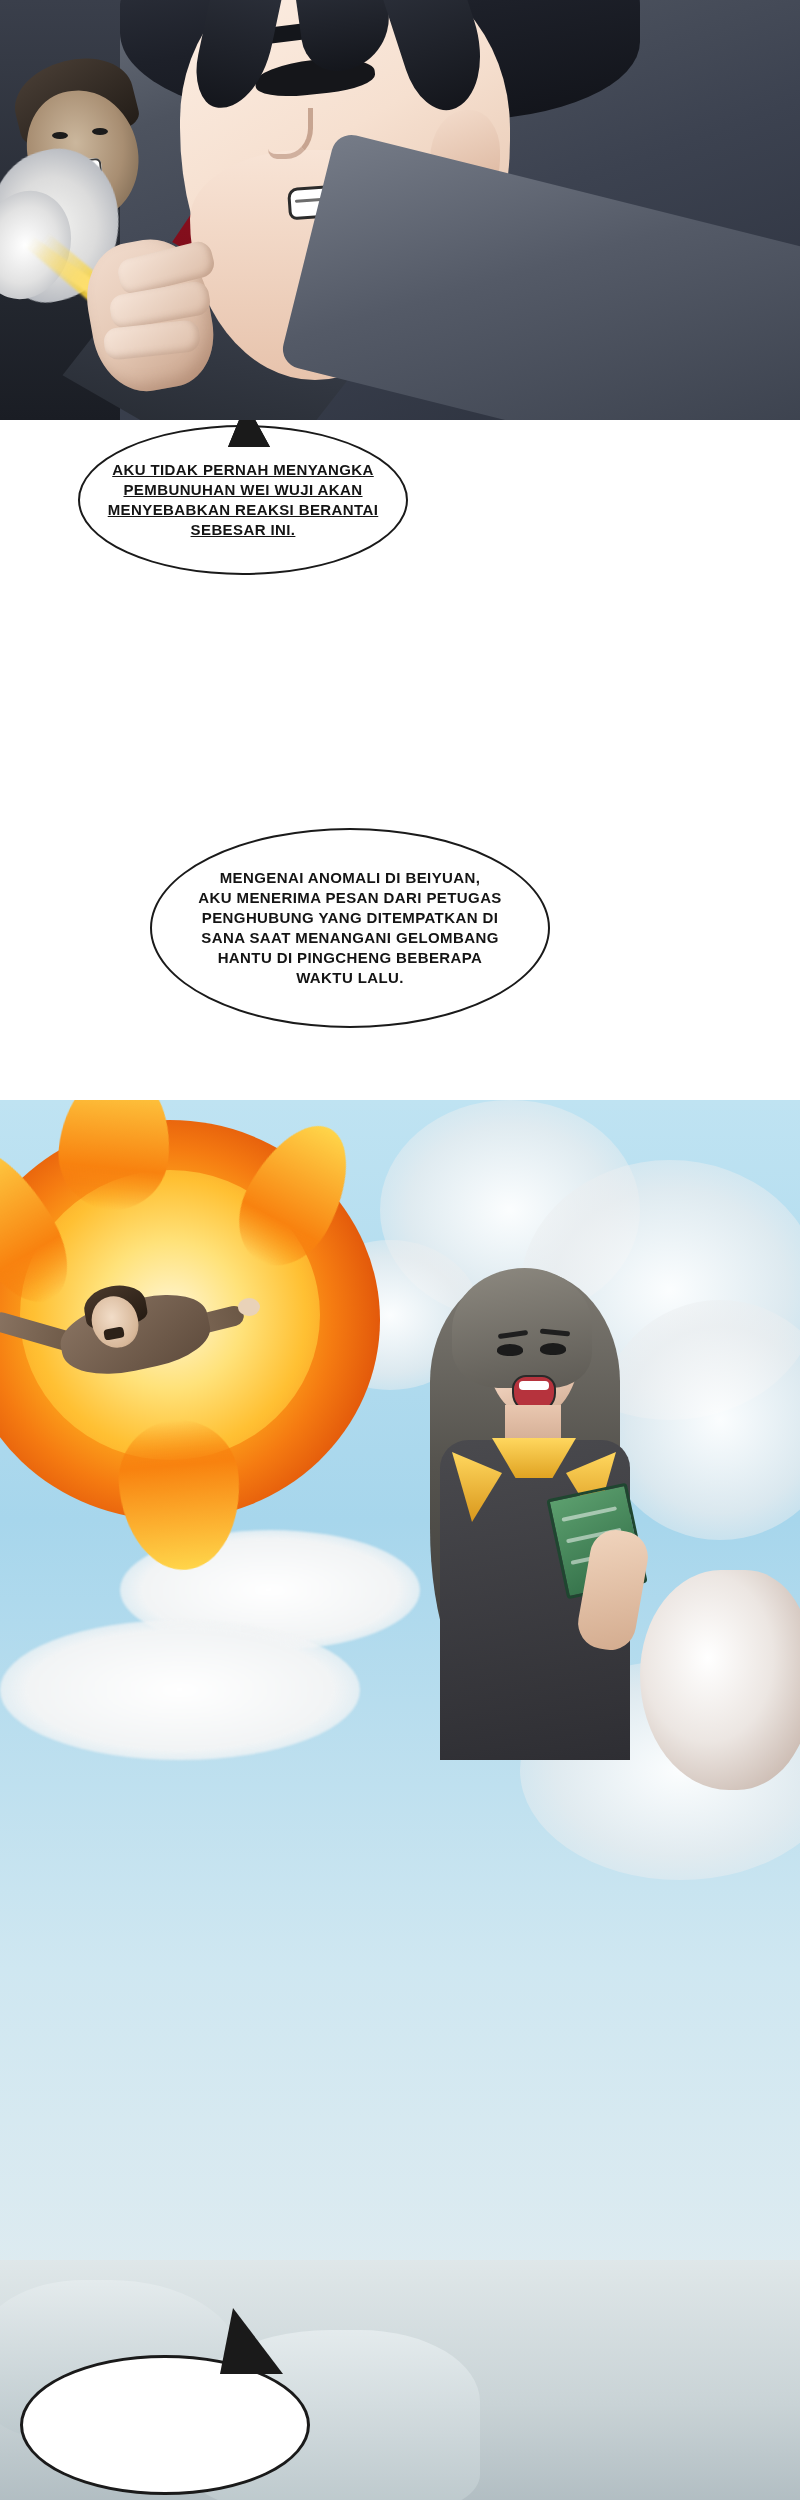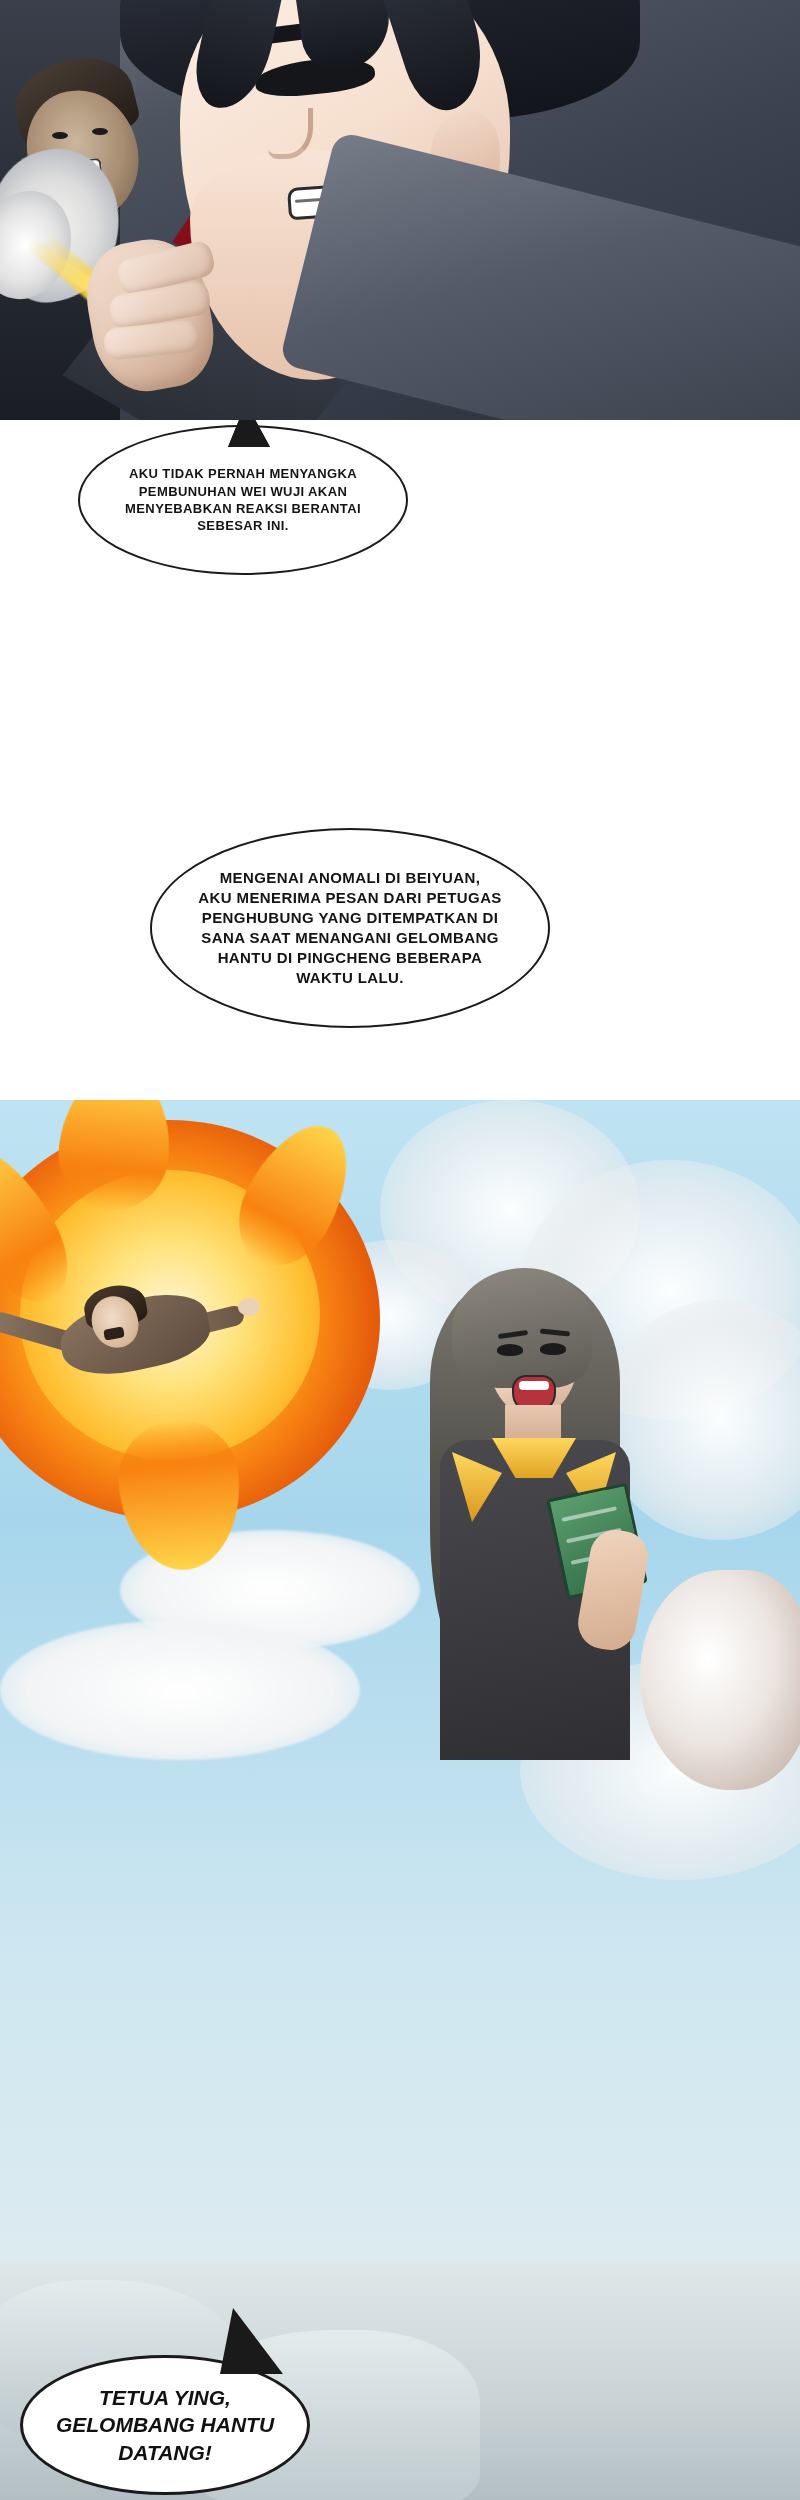--- a/index.html
+++ b/index.html
@@ -191,21 +191,21 @@
     font-weight: 700;
     color: #141414;
     letter-spacing: .4px;
     line-height: 1.34;
     white-space: pre-line;
     font-size: 15.5px;
   }
   #bubble1 {
     left: 78px; top: 5px; width: 330px; height: 150px;
   }
-  #bubble1 .txt { font-size: 13px; }
+  #bubble1 .txt { font-size: 15px; text-decoration: underline; }
   
   .tail1 {
     position: absolute; left: 150px; top: -22px;
     width: 0; height: 0;
     border-left: 16px solid transparent;
     border-right: 22px solid transparent;
     border-bottom: 40px solid #ffffff;
     filter: drop-shadow(0 0 0 #000);
   }
   .tail1::before {
@@ -533,19 +533,16 @@
     <div class="w-book">
       <div class="w-book-line" style="top:18px;"></div>
       <div class="w-book-line" style="top:40px;"></div>
       <div class="w-book-line" style="top:62px;"></div>
     </div>
     <div class="w-arm"></div>
     <div class="w-fur"></div>
 
     <div id="bubble3">
       <div class="tail3"></div>
-      <div class="txt">TETUA YING,
-GELOMBANG HANTU
-DATANG!</div>
     </div>
   </div>
 
 </div>
 
 </body></html>

